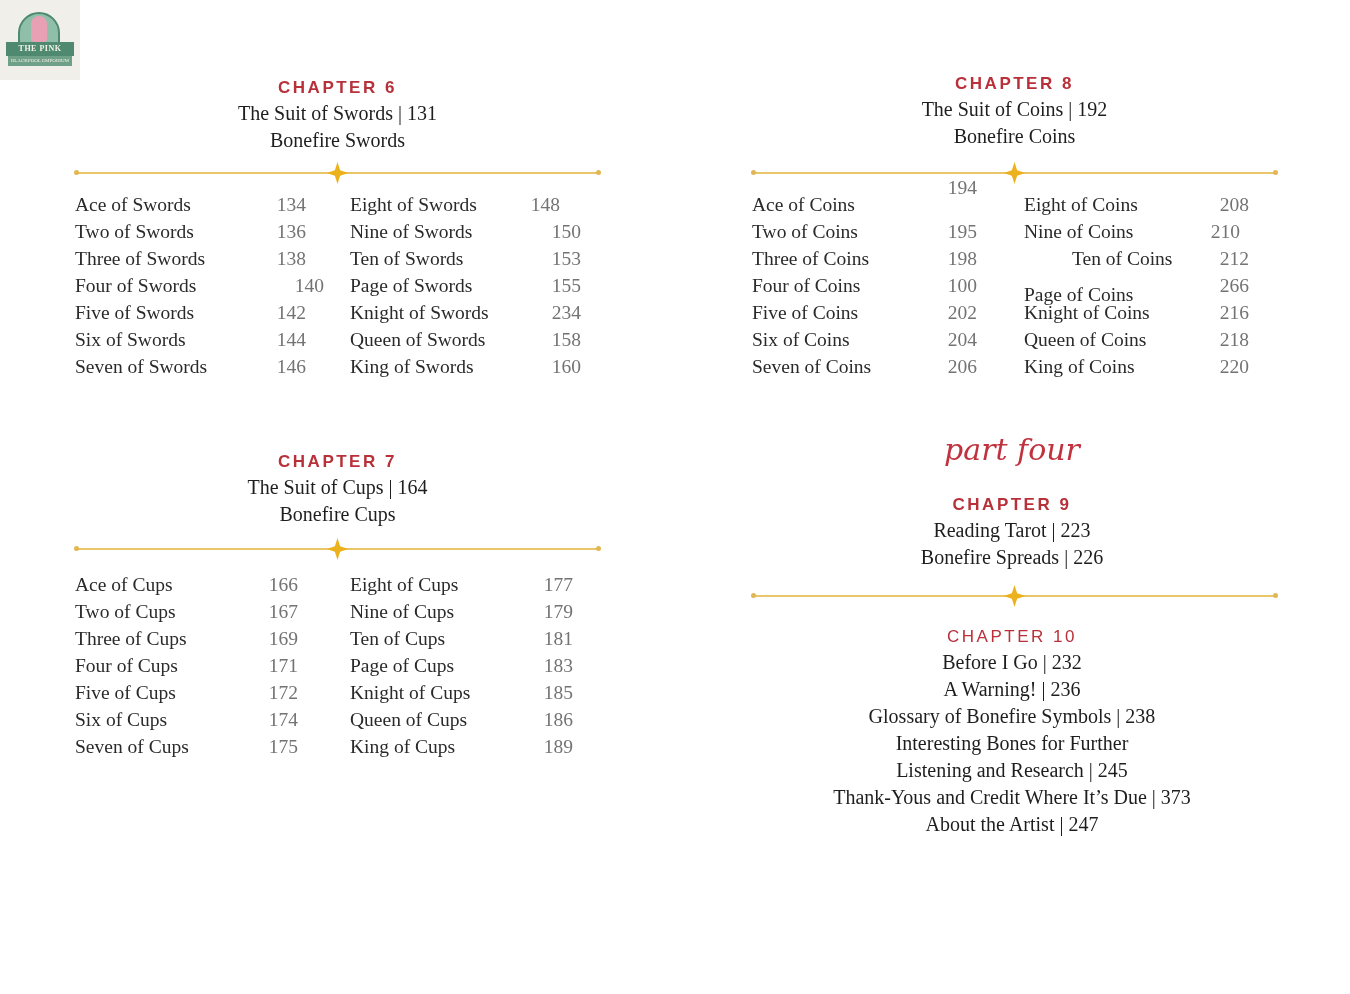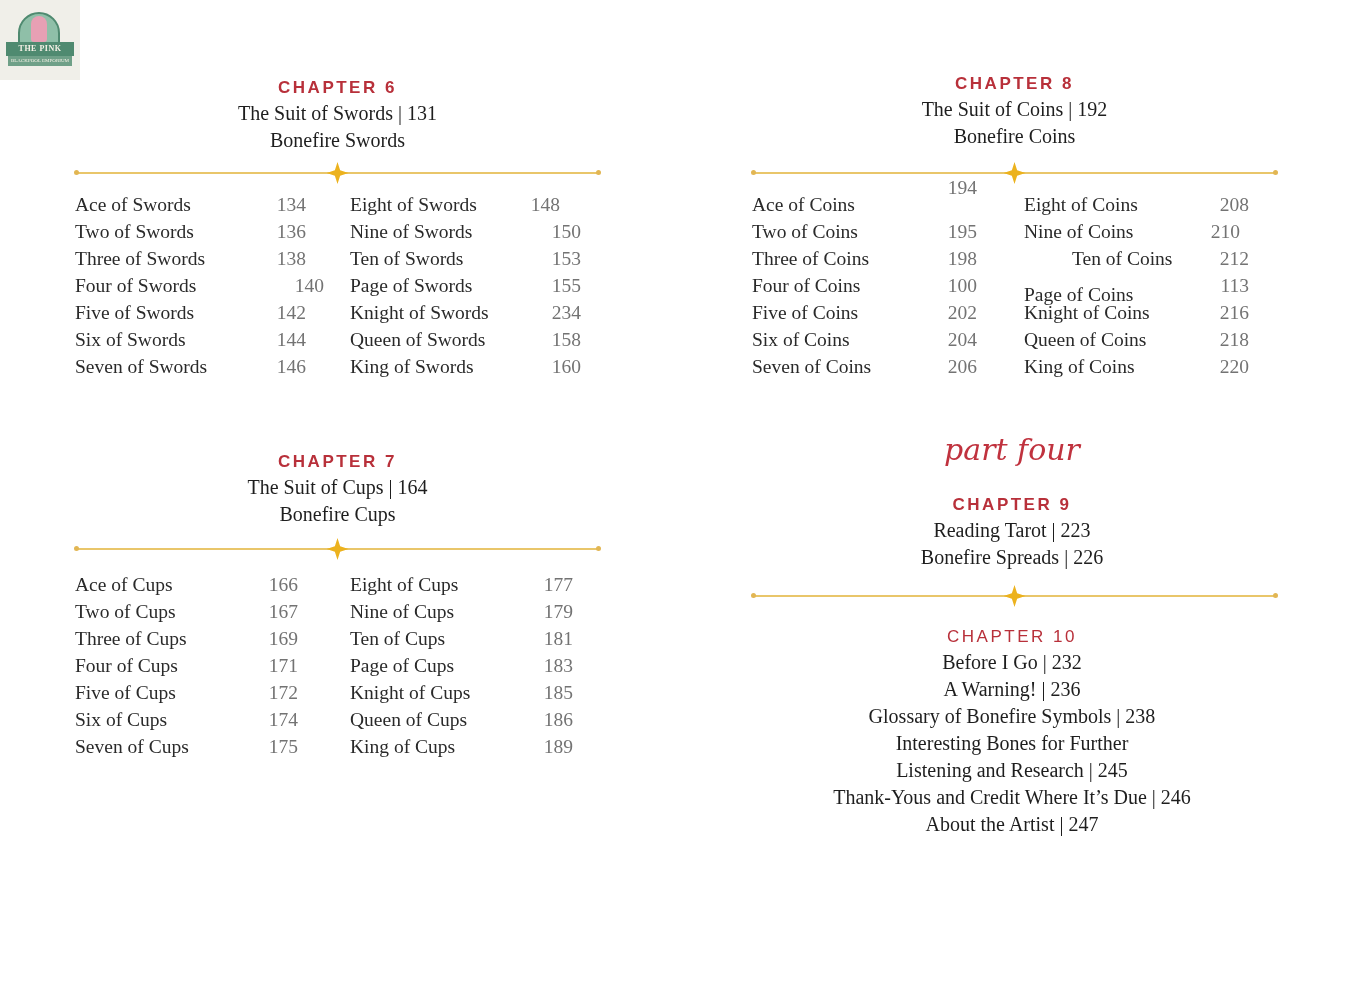--- a/index.html
+++ b/index.html
@@ -143,21 +143,21 @@
     <div class="num" style="left: 917px; width: 60px; top: 326px;">204</div>
     <div class="entry" style="left: 752px; top: 353px;">Seven of Coins</div>
     <div class="num" style="left: 917px; width: 60px; top: 353px;">206</div>
     <div class="entry" style="left: 1024px; top: 191px;">Eight of Coins</div>
     <div class="num" style="left: 1189px; width: 60px; top: 191px;">208</div>
     <div class="entry" style="left: 1024px; top: 218px;">Nine of Coins</div>
     <div class="num" style="left: 1180px; width: 60px; top: 218px;">210</div>
     <div class="entry" style="left: 1024px; top: 245px; margin-left: 48px;">Ten of Coins</div>
     <div class="num" style="left: 1189px; width: 60px; top: 245px;">212</div>
     <div class="entry" style="left: 1024px; top: 281px; text-align: right;">Page of Coins</div>
-    <div class="num" style="left: 1189px; width: 60px; top: 272px;">113</div>
+    <div class="num" style="left: 1189px; width: 60px; top: 272px;">266</div>
     <div class="entry" style="left: 1024px; top: 299px;">Knight of Coins</div>
     <div class="num" style="left: 1189px; width: 60px; top: 299px;">216</div>
     <div class="entry" style="left: 1024px; top: 326px;">Queen of Coins</div>
     <div class="num" style="left: 1189px; width: 60px; top: 326px;">218</div>
     <div class="entry" style="left: 1024px; top: 353px;">King of Coins</div>
     <div class="num" style="left: 1189px; width: 60px; top: 353px;">220</div>
   </div>
 
 <div class="abs part" style="left:752px;width:520px;top:432px;">part four</div>
 
@@ -170,14 +170,14 @@
     <div class="dot r"></div>
   <div class="star"></div>
 </div>
 
 <div class="abs chap light" style="left:752px;width:520px;top:627px;">CHAPTER 10</div>
 <div class="abs line" style="left:752px;width:520px;top:651px;">Before I Go  |  232</div>
 <div class="abs line" style="left:752px;width:520px;top:678px;">A Warning!  |  236</div>
 <div class="abs line" style="left:752px;width:520px;top:705px;">Glossary of Bonefire Symbols  |  238</div>
 <div class="abs line" style="left:752px;width:520px;top:732px;">Interesting Bones for Further</div>
 <div class="abs line" style="left:752px;width:520px;top:759px;">Listening and Research   |  245</div>
-<div class="abs line" style="left:752px;width:520px;top:786px;">Thank-Yous and Credit Where It’s Due  |  246</div>
+<div class="abs line" style="left:752px;width:520px;top:786px;">Thank-Yous and Credit Where It’s Due  |  373</div>
 <div class="abs line" style="left:752px;width:520px;top:813px;">About the Artist   |  247</div>
 
 </body></html>

